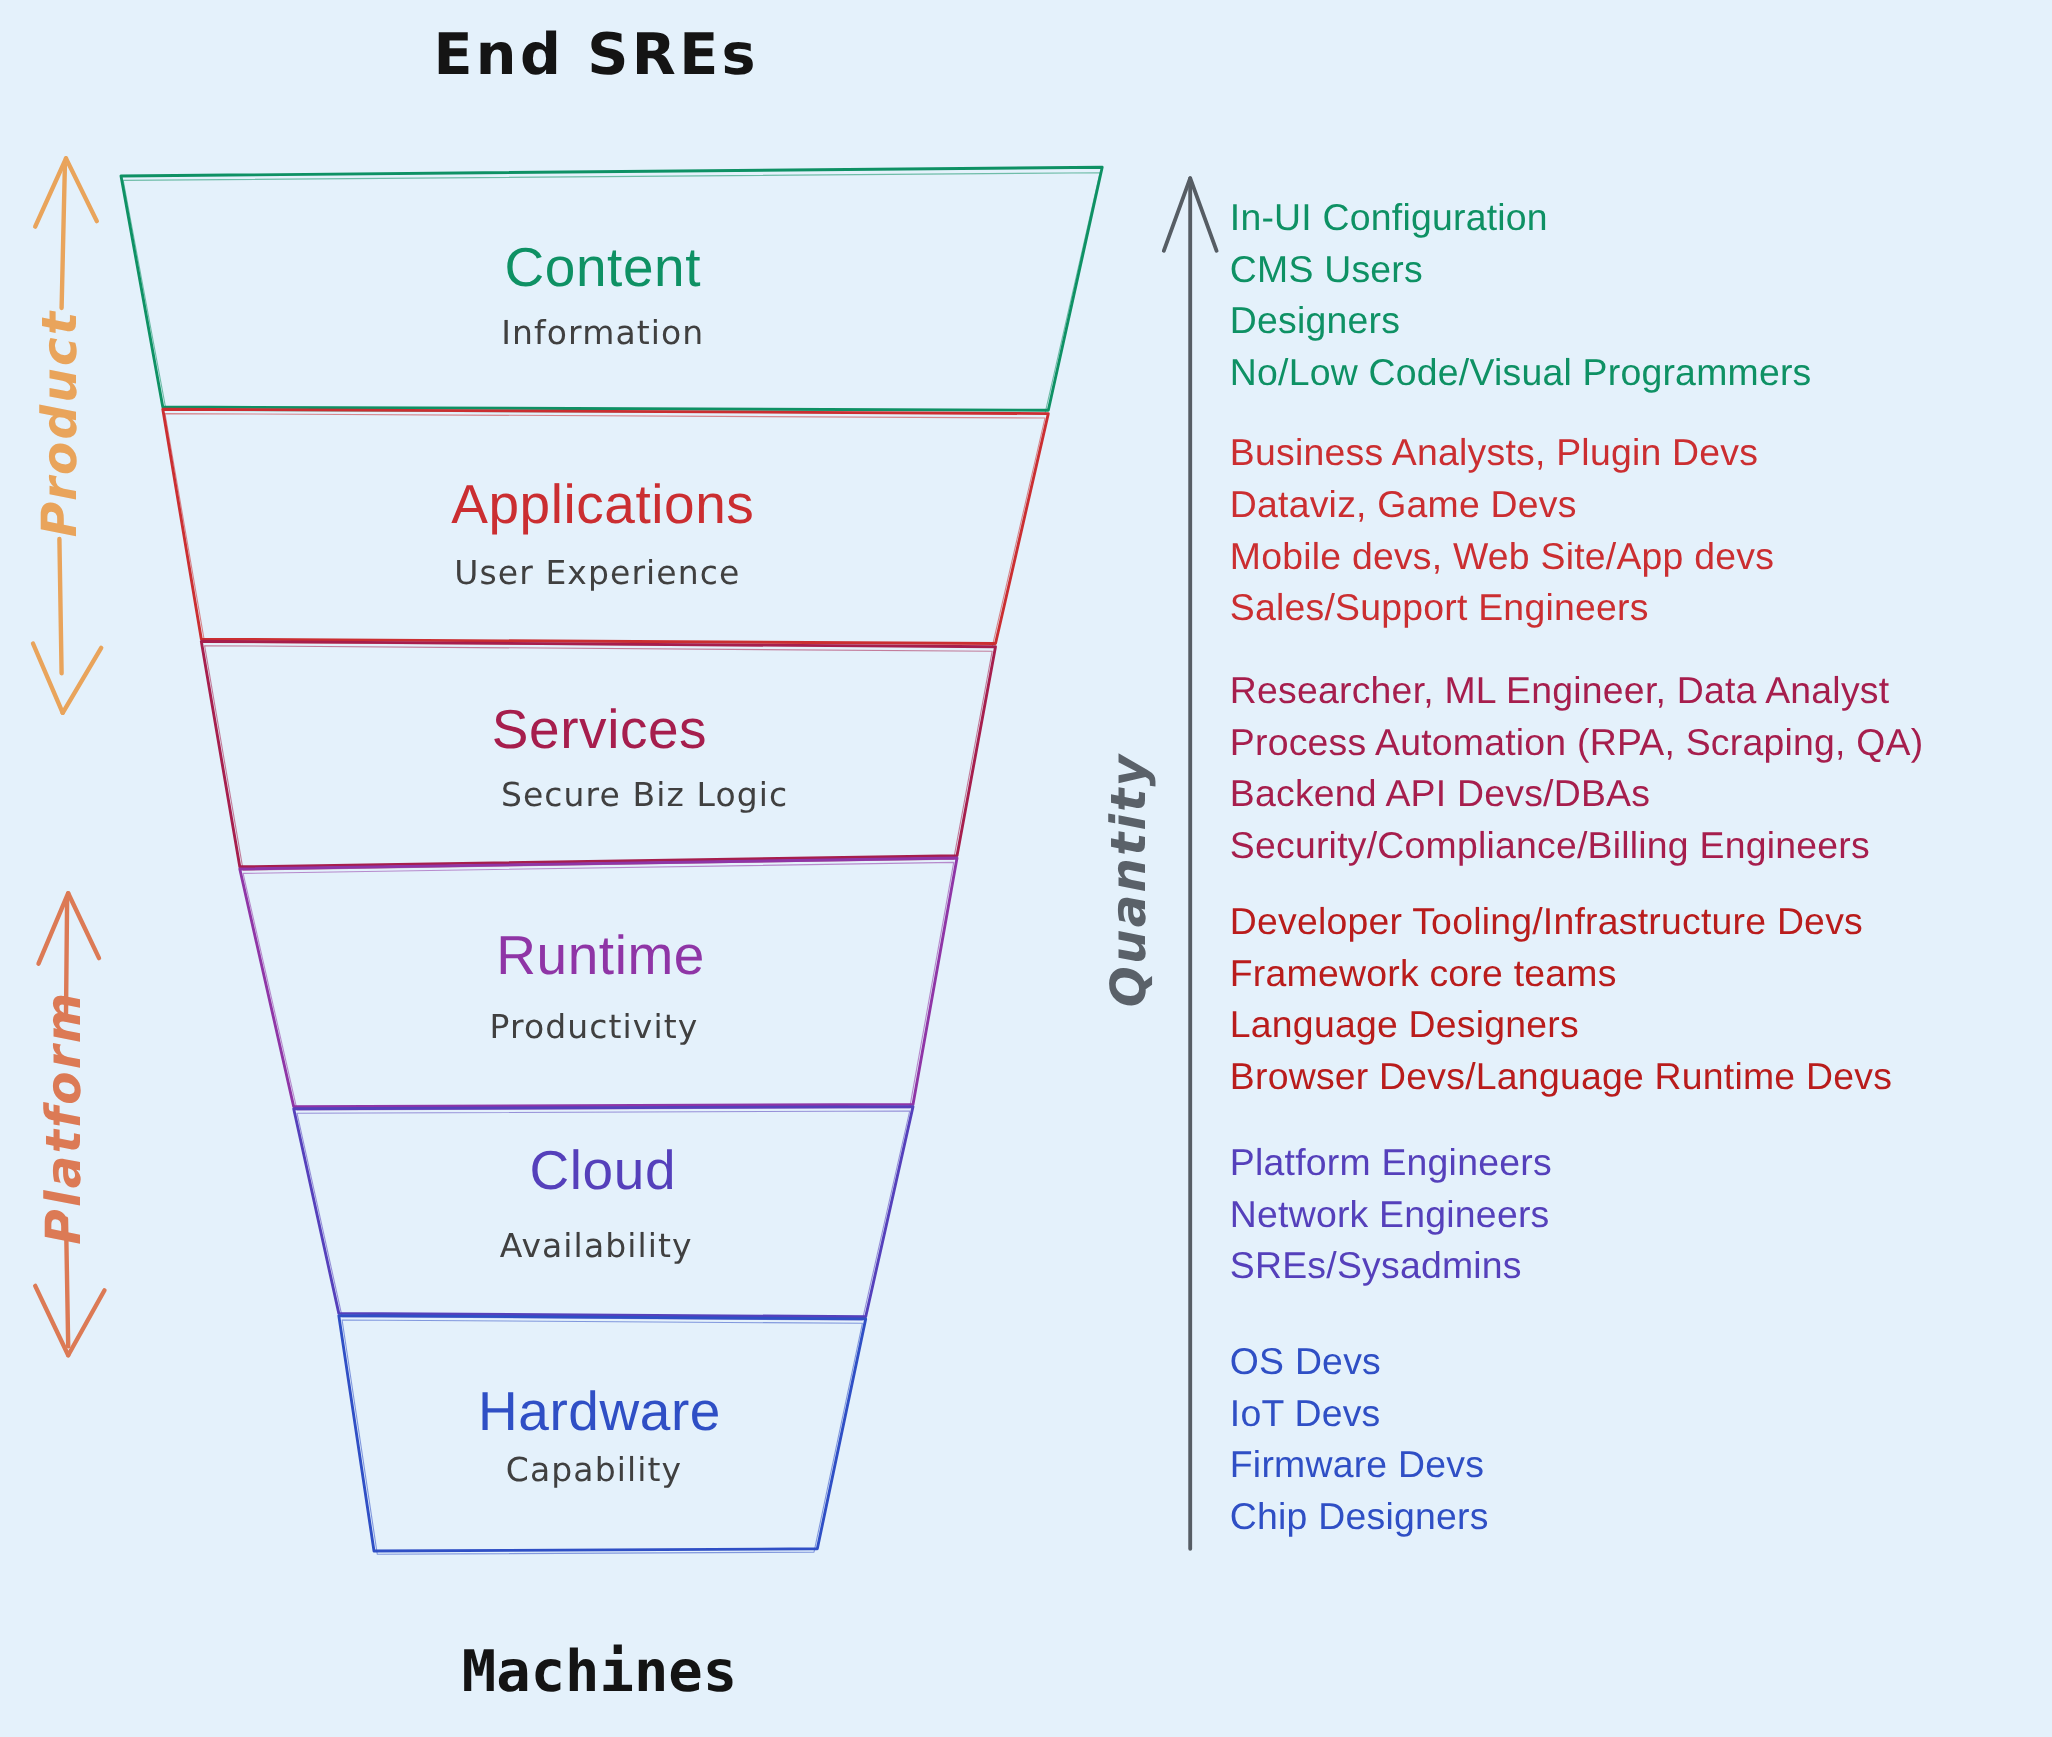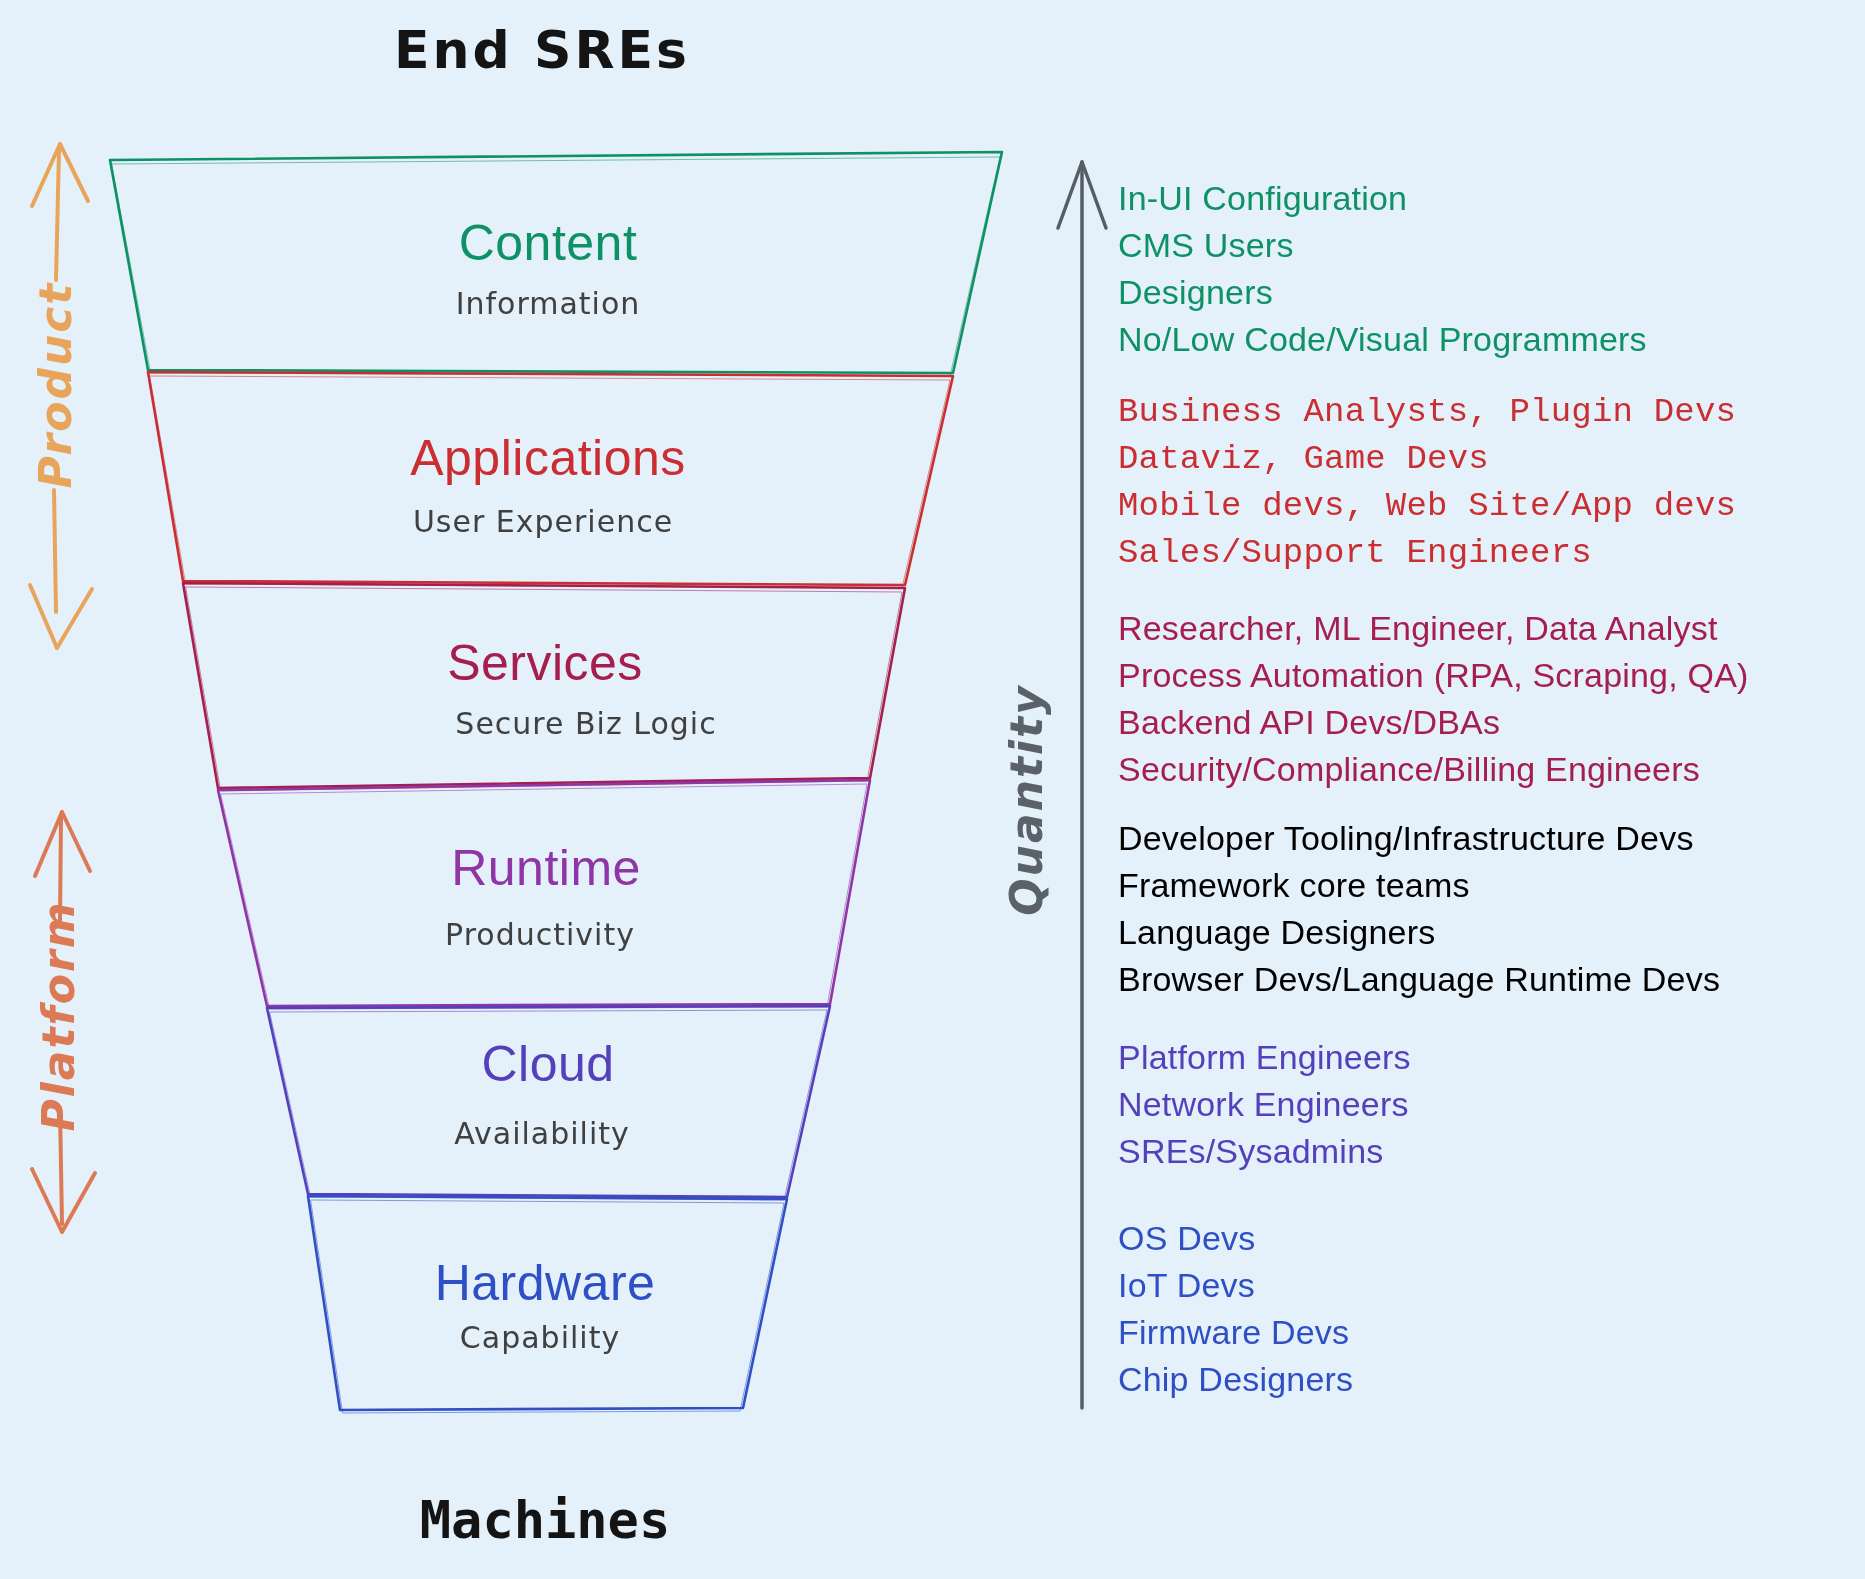--- a/index.html
+++ b/index.html
@@ -121,35 +121,35 @@
   <div class="abs layer-title" style="left: 545px; top: 1283px; color: rgb(47, 79, 197);">Hardware</div>
   <div class="abs layer-sub" style="left:540px;top:1337px;">Capability</div>
 
   <div class="role-group" style="top: 175px; color: rgb(14, 145, 100);">
     <div>In-UI Configuration</div>
     <div>CMS Users</div>
     <div>Designers</div>
     <div>No/Low Code/Visual Programmers</div>
   </div>
 
-  <div class="role-group" style="top: 389px; color: rgb(203, 46, 49); font-family: Liberation Mono, monospace;">
+  <div class="role-group" style="top: 389px; color: rgb(203, 46, 49);">
     <div>Business Analysts, Plugin Devs</div>
     <div>Dataviz, Game Devs</div>
     <div>Mobile devs, Web Site/App devs</div>
     <div>Sales/Support Engineers</div>
   </div>
 
   <div class="role-group" style="top: 605px; color: rgb(166, 30, 77);">
     <div>Researcher, ML Engineer, Data Analyst</div>
     <div>Process Automation (RPA, Scraping, QA)</div>
     <div>Backend API Devs/DBAs</div>
     <div>Security/Compliance/Billing Engineers</div>
   </div>
 
-  <div class="role-group" style="top: 815px; color: #000000;">
+  <div class="role-group" style="top: 815px; color: #b91c1c;">
     <div>Developer Tooling/Infrastructure Devs</div>
     <div>Framework core teams</div>
     <div>Language Designers</div>
     <div>Browser Devs/Language Runtime Devs</div>
   </div>
 
   <div class="role-group" style="top: 1034px; color: rgb(85, 64, 187);">
     <div>Platform Engineers</div>
     <div>Network Engineers</div>
     <div>SREs/Sysadmins</div>

